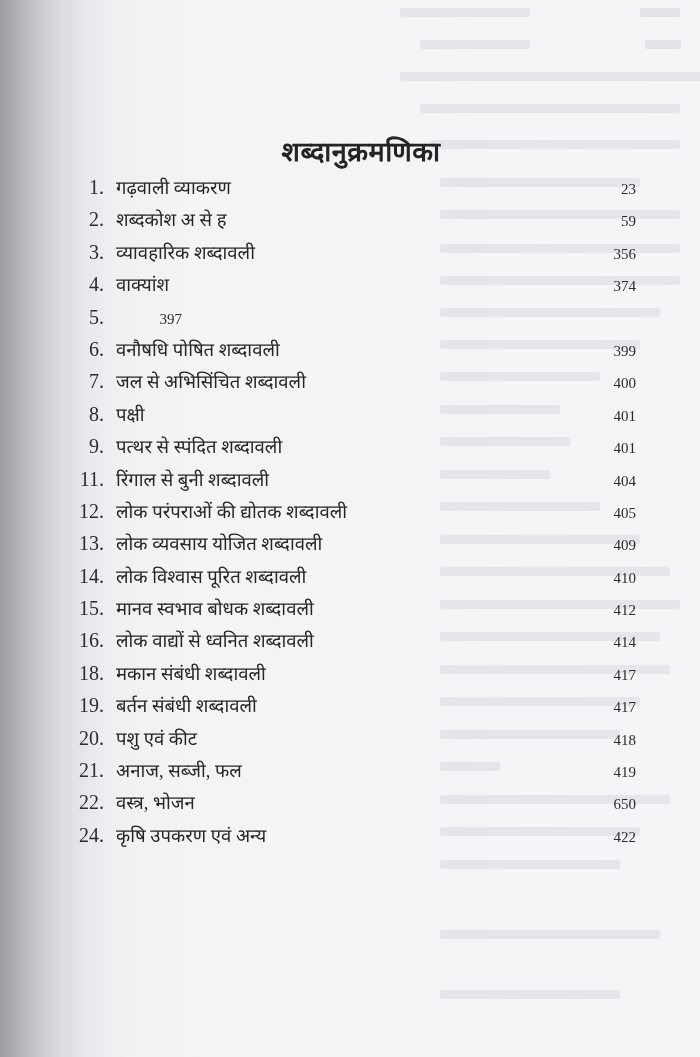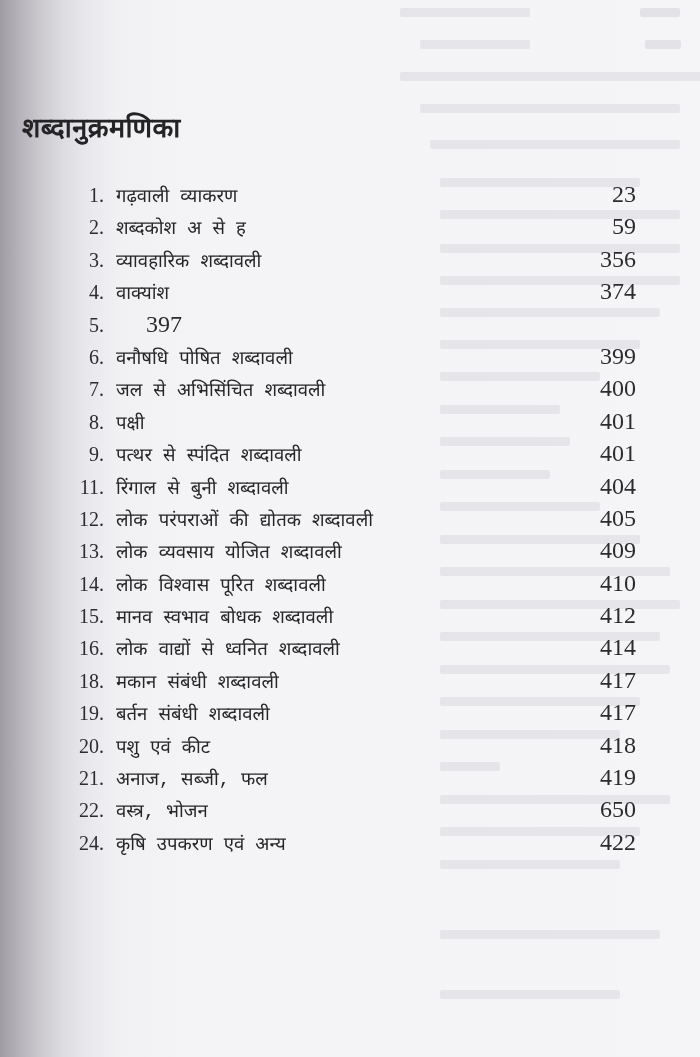--- a/index.html
+++ b/index.html
@@ -38,22 +38,22 @@
       opacity: 0.55;
       border-radius: 2px;
     }
     .ghost.num {
       background: #d4d3d9;
     }
     .title {
       position: absolute;
       left: 0;
       width: 700px;
-      top: 108px;
-      text-align: left;
+      top: 132px;
+      text-align: center;
       font-family: "DejaVu Sans", "Liberation Sans", sans-serif;
       font-weight: bold;
       font-size: 27px;
       color: #242426;
       letter-spacing: 0.5px;
       padding-left: 22px;
       box-sizing: border-box;
     }
     .toc {
       position: absolute;
@@ -76,30 +76,30 @@
       padding-right: 8px;
       box-sizing: border-box;
       font-family: "Liberation Serif", "DejaVu Serif", serif;
       font-size: 20px;
       color: #2c2c2e;
       flex-shrink: 0;
     }
     .toc-label {
       flex: 1;
       padding-left: 4px;
-      font-family: Liberation Mono, monospace;
+      font-family: Liberation Serif, serif;
       font-size: 18.5px;
       color: #262628;
       white-space: nowrap;
     }
     .toc-page {
       width: 70px;
       text-align: right;
       font-family: "Liberation Serif", "DejaVu Serif", serif;
-      font-size: 24px;
+      font-size: 15px;
       color: #2c2c2e;
       flex-shrink: 0;
       margin-top: 7px;
     }
   </style>
 </head>
 <body>
 
 <div class="page">
 

